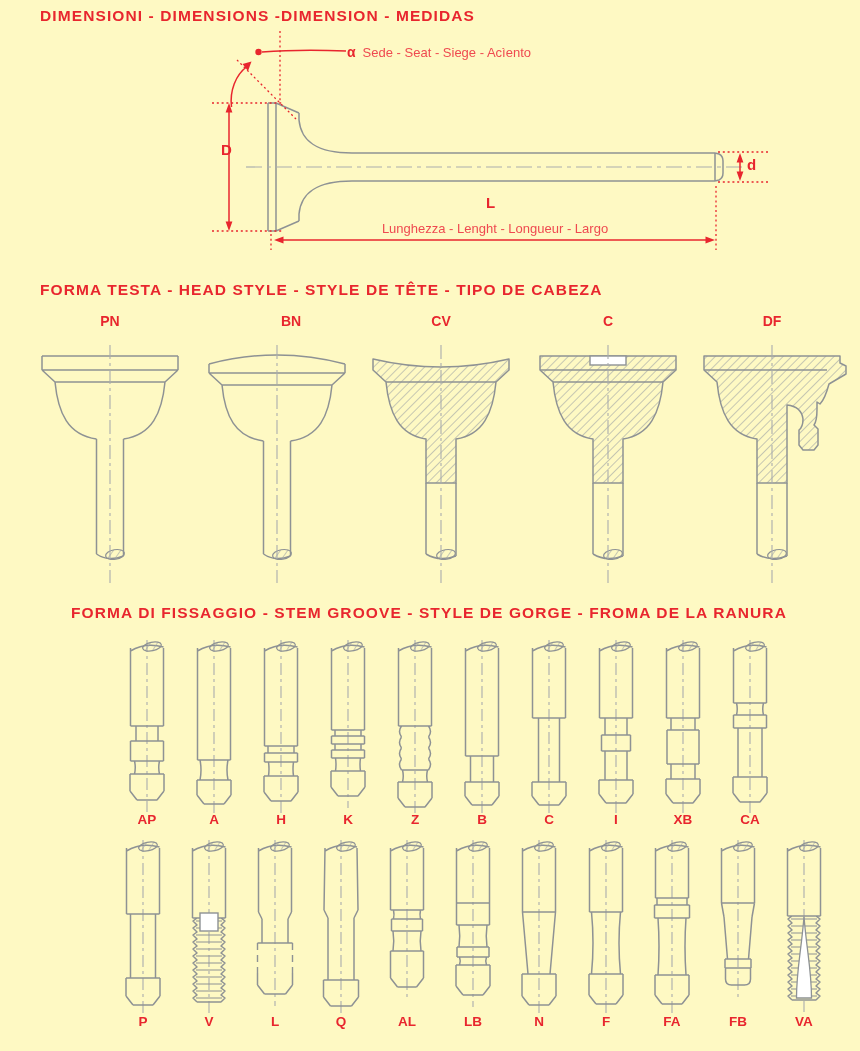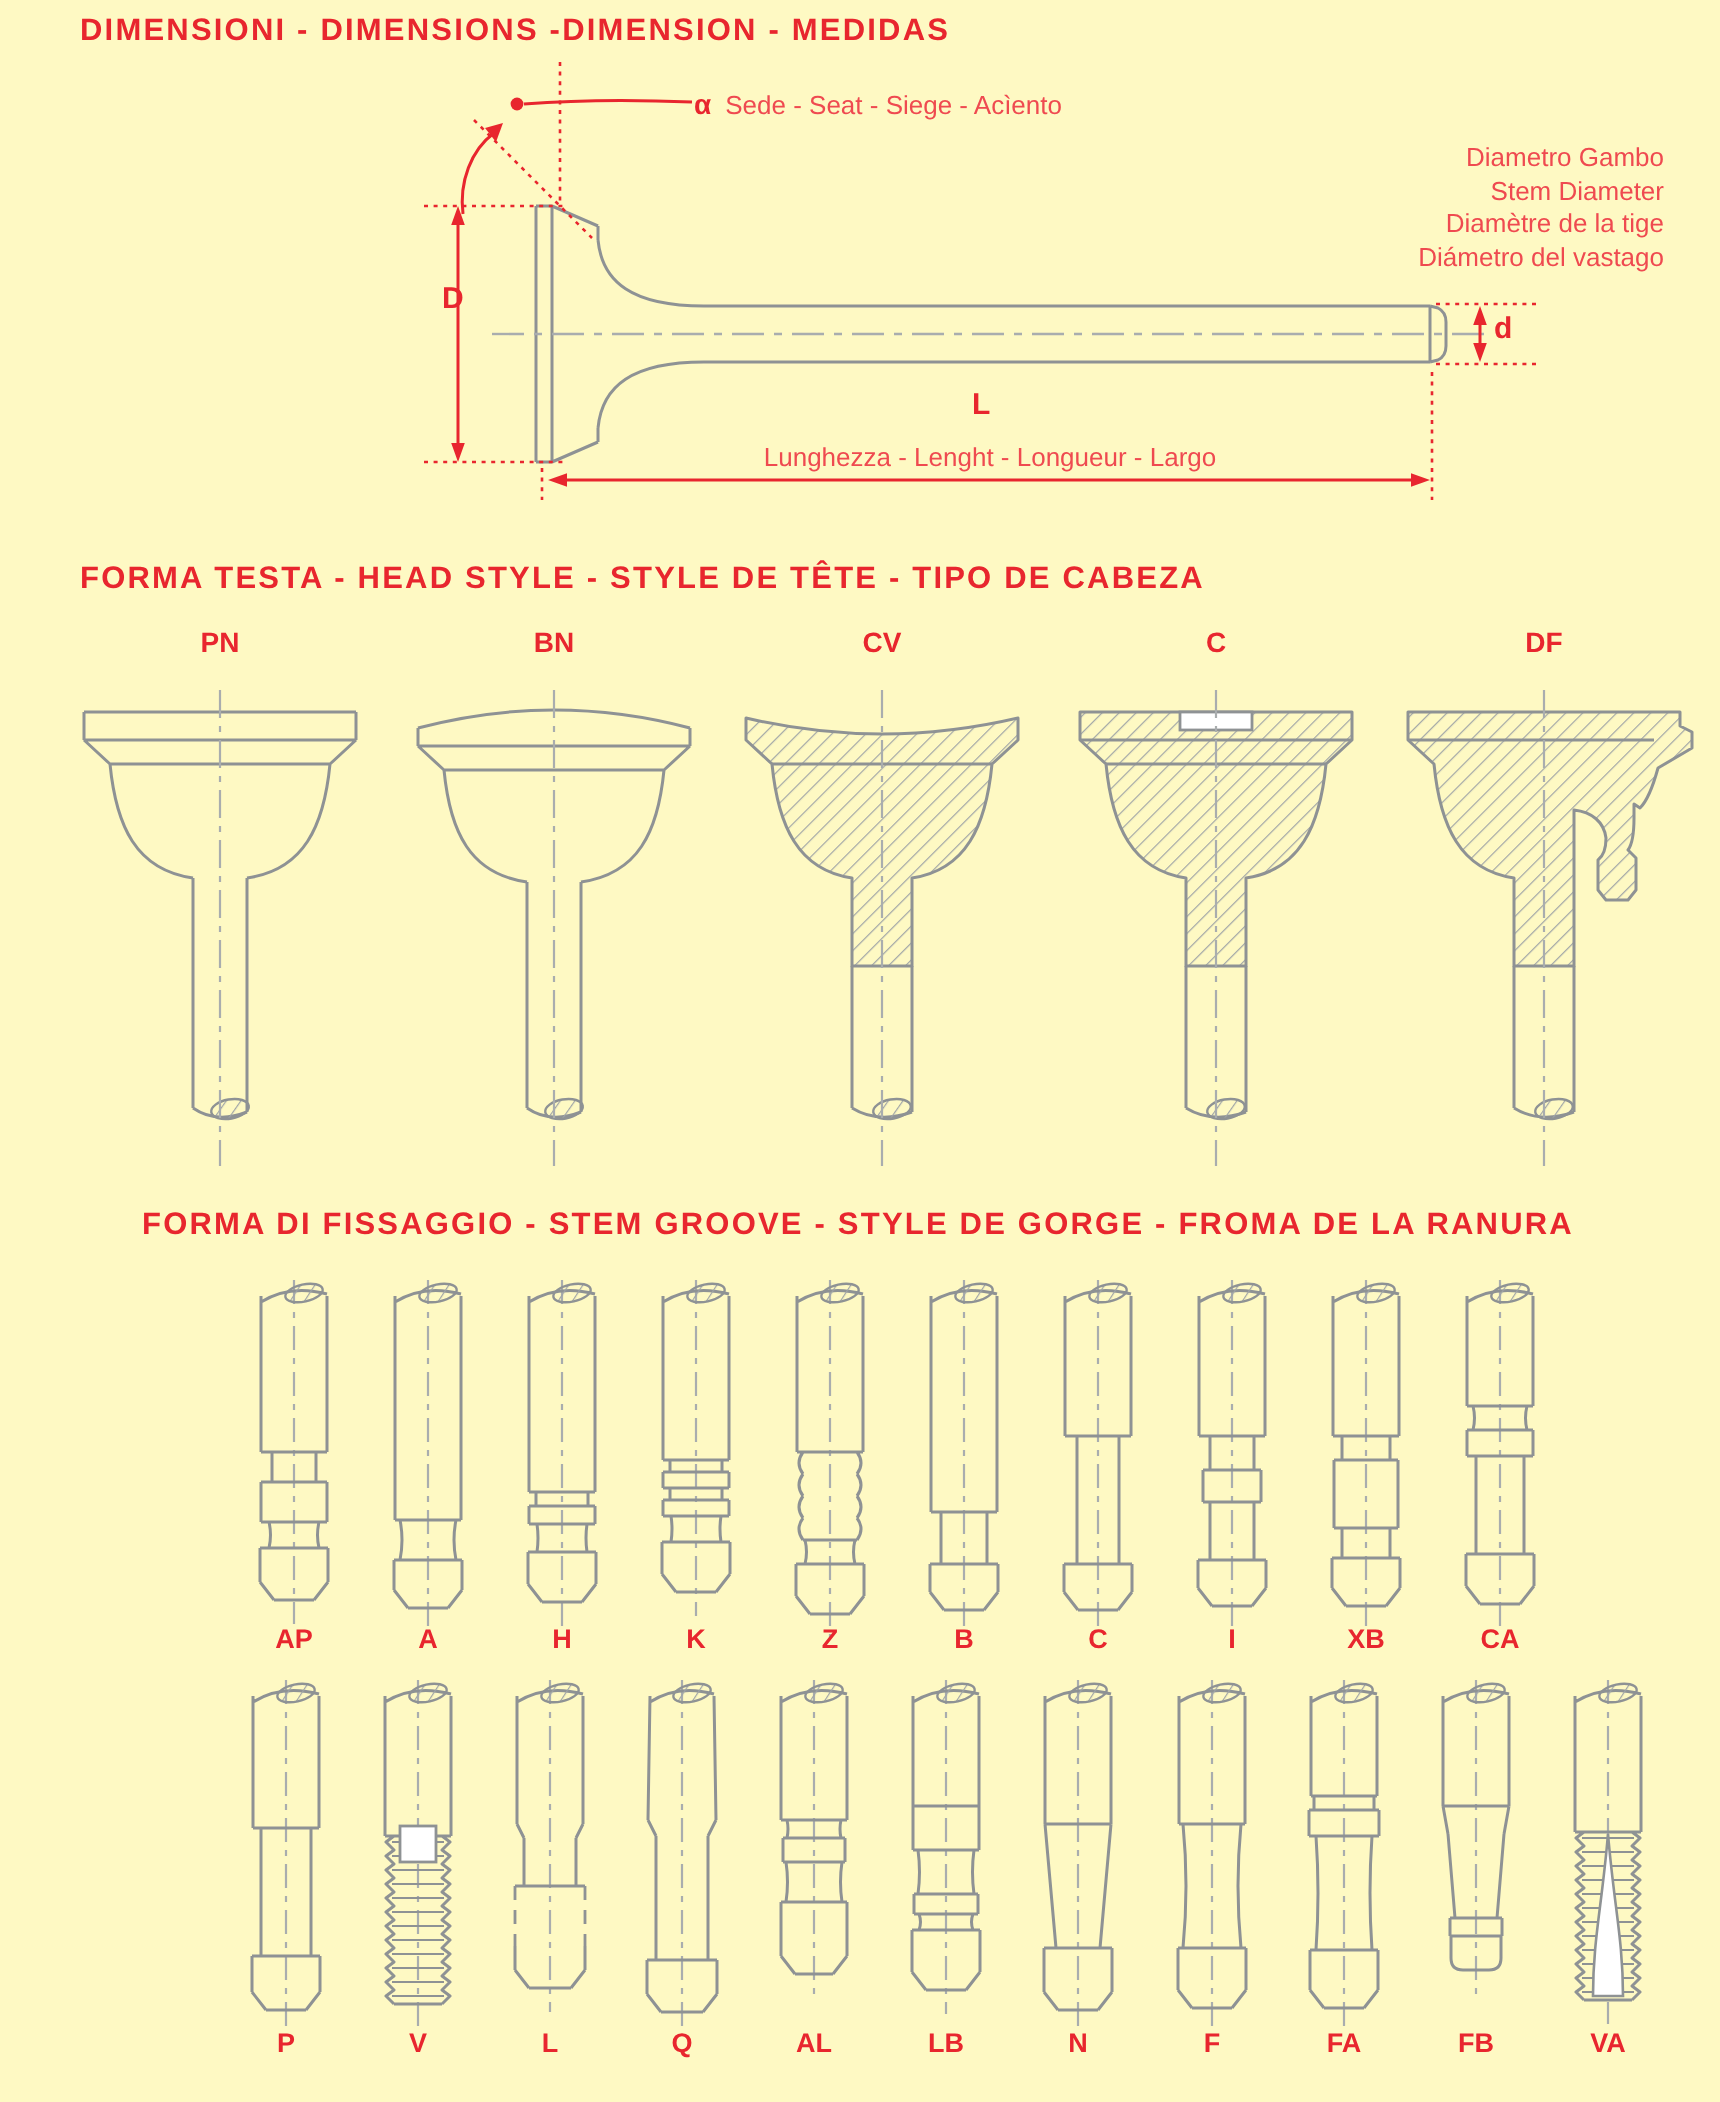--- a/index.html
+++ b/index.html
@@ -43,35 +43,31 @@
         <path d="M279,240 H710" fill="none" stroke="#e8262e" stroke-width="1.5"></path>
         <path d="M274,240 l9.5,-3.4 v6.8 Z M715,240 l-9.5,-3.4 v6.8 Z" fill="#e8262e"></path>
       </svg>
     </div>
 
   <div class="abs alpha-row" style="left:347px;top:44px;">
     <span class="sym" style="color: rgb(232, 38, 46);">α</span>
     <span class="tx" style="color: rgb(239, 74, 80);">Sede - Seat - Siege - Acìento</span>
   </div>
 
-  <div class="abs ml" style="right: 28px; top: 71px; text-align: right; line-height: 16.5px; color: rgb(239, 74, 80);">Diametro Gambo
-Stem Diameter
-Diamètre de la tige
-Diámetro del vastago</div>
   <div class="abs dim" style="left: 747px; top: 156px; color: rgb(232, 38, 46);">d</div>
 
   <div class="abs dim" style="left: 221px; top: 141px; color: rgb(232, 38, 46);">D</div>
 
   <div class="abs dim" style="left: 486px; top: 194px; color: rgb(232, 38, 46);">L</div>
   <div class="abs t" style="left: 40px; top: 281px; color: rgb(232, 38, 46);">FORMA TESTA - HEAD STYLE - STYLE DE TÊTE - TIPO DE CABEZA</div>
 
   <div class="abs tx" style="left: 295px; top: 221px; width: 400px; text-align: center; color: rgb(239, 74, 80);">Lunghezza - Lenght - Longueur - Largo</div>
 
   <div class="abs hl" style="left: 80px; top: 313px; color: rgb(232, 38, 46);">PN</div>
-  <div class="abs hl" style="left: 247px; top: 313px; color: rgb(232, 38, 46);">BN</div>
+  <div class="abs hl" style="left: 261px; top: 313px; color: rgb(232, 38, 46);">BN</div>
   <div class="abs hl" style="left: 411px; top: 313px; color: rgb(232, 38, 46);">CV</div>
   <div class="abs hl" style="left: 578px; top: 313px; color: rgb(232, 38, 46);">C</div>
   <div class="abs hl" style="left: 742px; top: 313px; color: rgb(232, 38, 46); text-align: center;">DF</div>
 
   <div class="abs" id="svg-heads" style="left:0;top:333px;width:860px;height:260px;">
       <svg width="860" height="260" viewBox="0 0 860 260">
         <defs>
           <pattern id="hph" patternUnits="userSpaceOnUse" width="6" height="6" patternTransform="rotate(45)">
             <line x1="0" y1="0" x2="0" y2="6" stroke="#9fa4a6" stroke-width="1.2"></line>
           </pattern>

